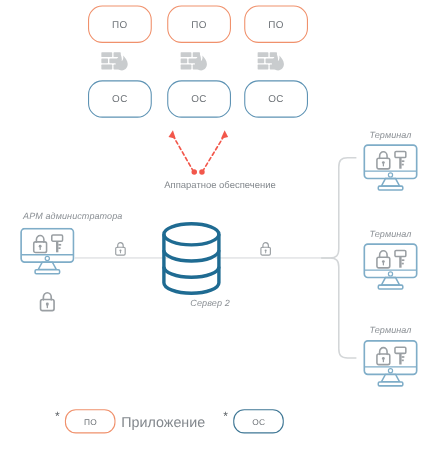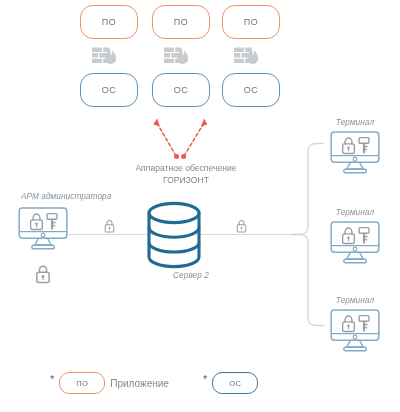--- a/index.html
+++ b/index.html
@@ -74,21 +74,21 @@
     background: #ffffff;
     display: flex;
     align-items: center;
     justify-content: center;
     font-size: 7.6px;
     color: #6f7479;
     letter-spacing: 0.3px;
   }
   .legend-text {
     color: #83888d;
-    font-size: 10px;
+    font-size: 13px;
     white-space: nowrap;
   }
   .asterisk {
     color: #5a5f64;
     font-size: 11px;
     line-height: 1;
   }
   svg { display: block; overflow: visible; }
 </style>
 </head>
@@ -172,23 +172,22 @@
     <line x1="66" y1="42" x2="47" y2="9" stroke="#f2574b" stroke-width="1.5" stroke-dasharray="3.2 2.6" stroke-linecap="round"></line>
     <circle cx="66.6" cy="42.4" r="2.5" fill="#f2574b"></circle>
     <path d="M47.2 4.4 49.8 12.2 43.2 10.6z" fill="#f2574b"></path>
   </svg>
   <svg class="abs" style="left:180px;top:114px;" width="120" height="48">
     <line x1="4" y1="42" x2="24" y2="9" stroke="#f2574b" stroke-width="1.5" stroke-dasharray="3.2 2.6" stroke-linecap="round"></line>
     <circle cx="3.6" cy="42.4" r="2.5" fill="#f2574b"></circle>
     <path d="M24.2 4.4 27.4 10.6 20.8 12.2z" fill="#f2574b"></path>
   </svg>
 
-  <div class="abs label-lg" style="left:96px;top:163px;width:180px;">
+  <div class="abs label-lg" style="left:110px;top:163px;width:180px;">
     <div>Аппаратное обеспечение</div>
-    <div>ГОРИЗОНТ</div>
   </div>
 
   <div class="abs hline" style="left:68px;top:234px;width:90px;"></div>
   <div class="abs hline" style="left:196px;top:234px;width:96px;"></div>
 
   <svg class="abs" style="left:286px;top:140px;" width="40" height="192">
     <path d="M6 94.5 H14 C20 94.5 22 92 22 86 V12 C22 6 24 3.5 30 3.5 H38" fill="none" stroke="#d3d6d8" stroke-width="1.4"></path>
     <path d="M6 94.5 H14 C20 94.5 22 97 22 103 V177 C22 183 24 185.5 30 185.5 H38" fill="none" stroke="#d3d6d8" stroke-width="1.4"></path>
   </svg>
 

